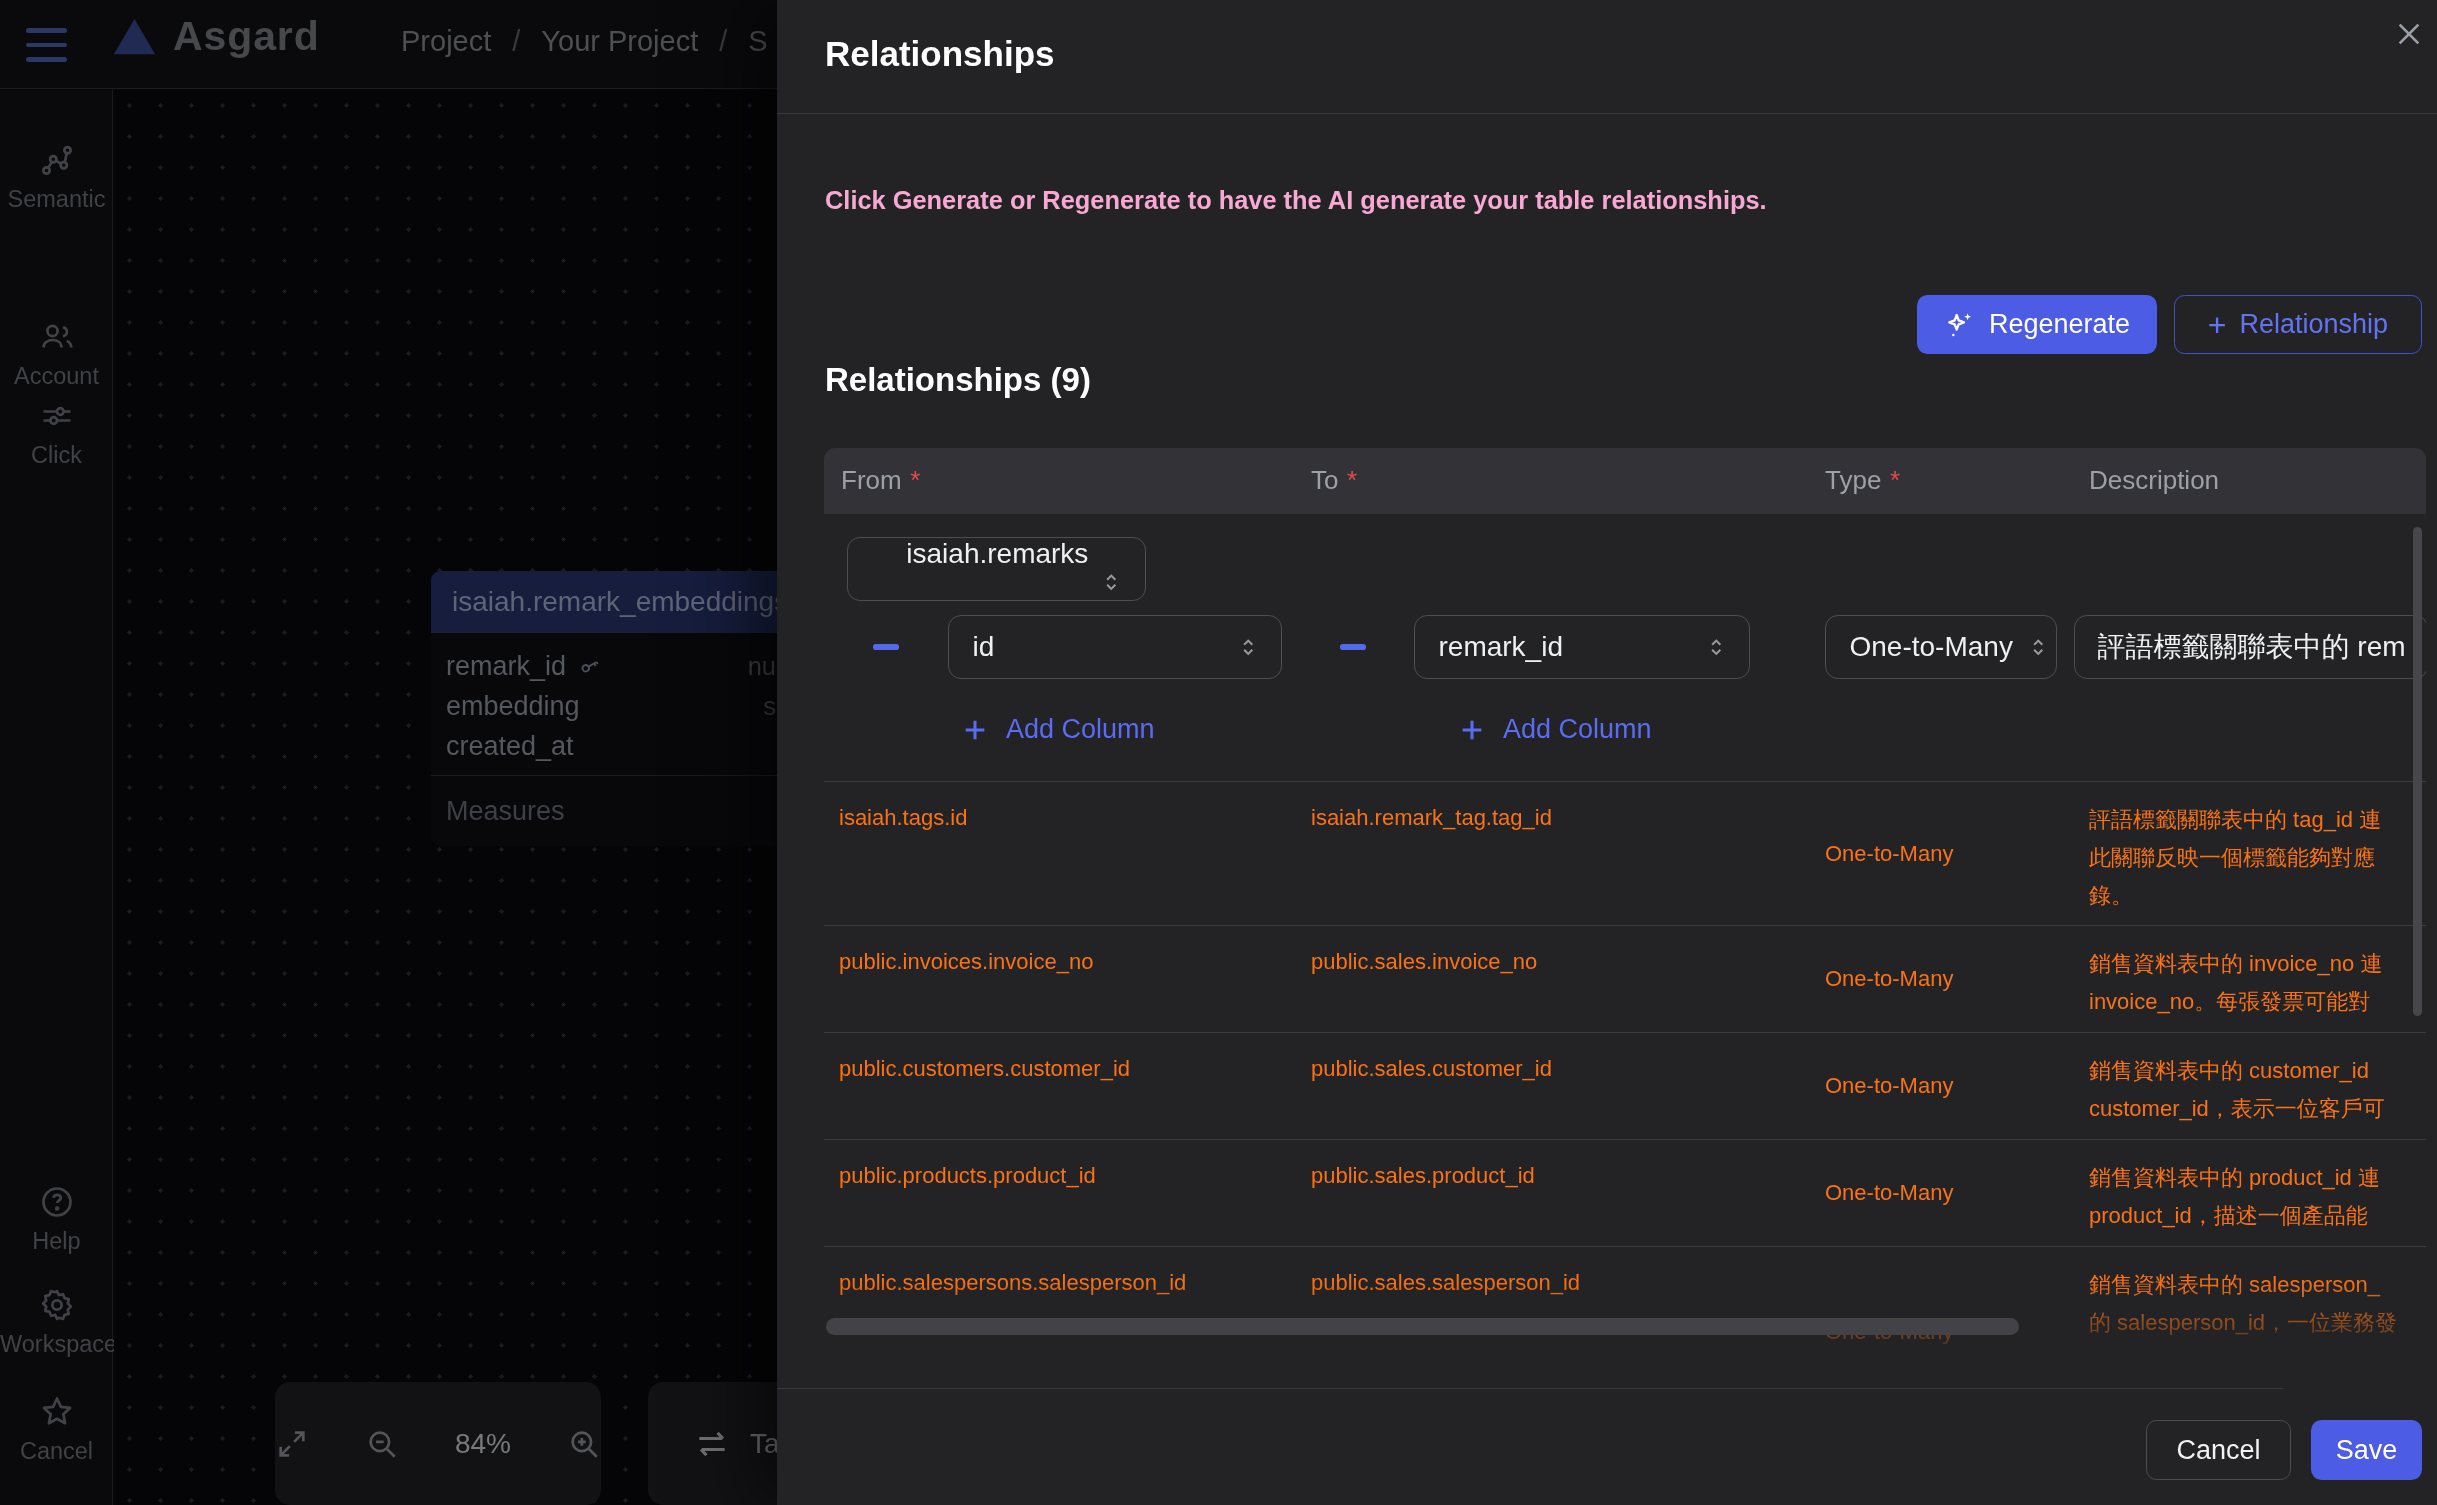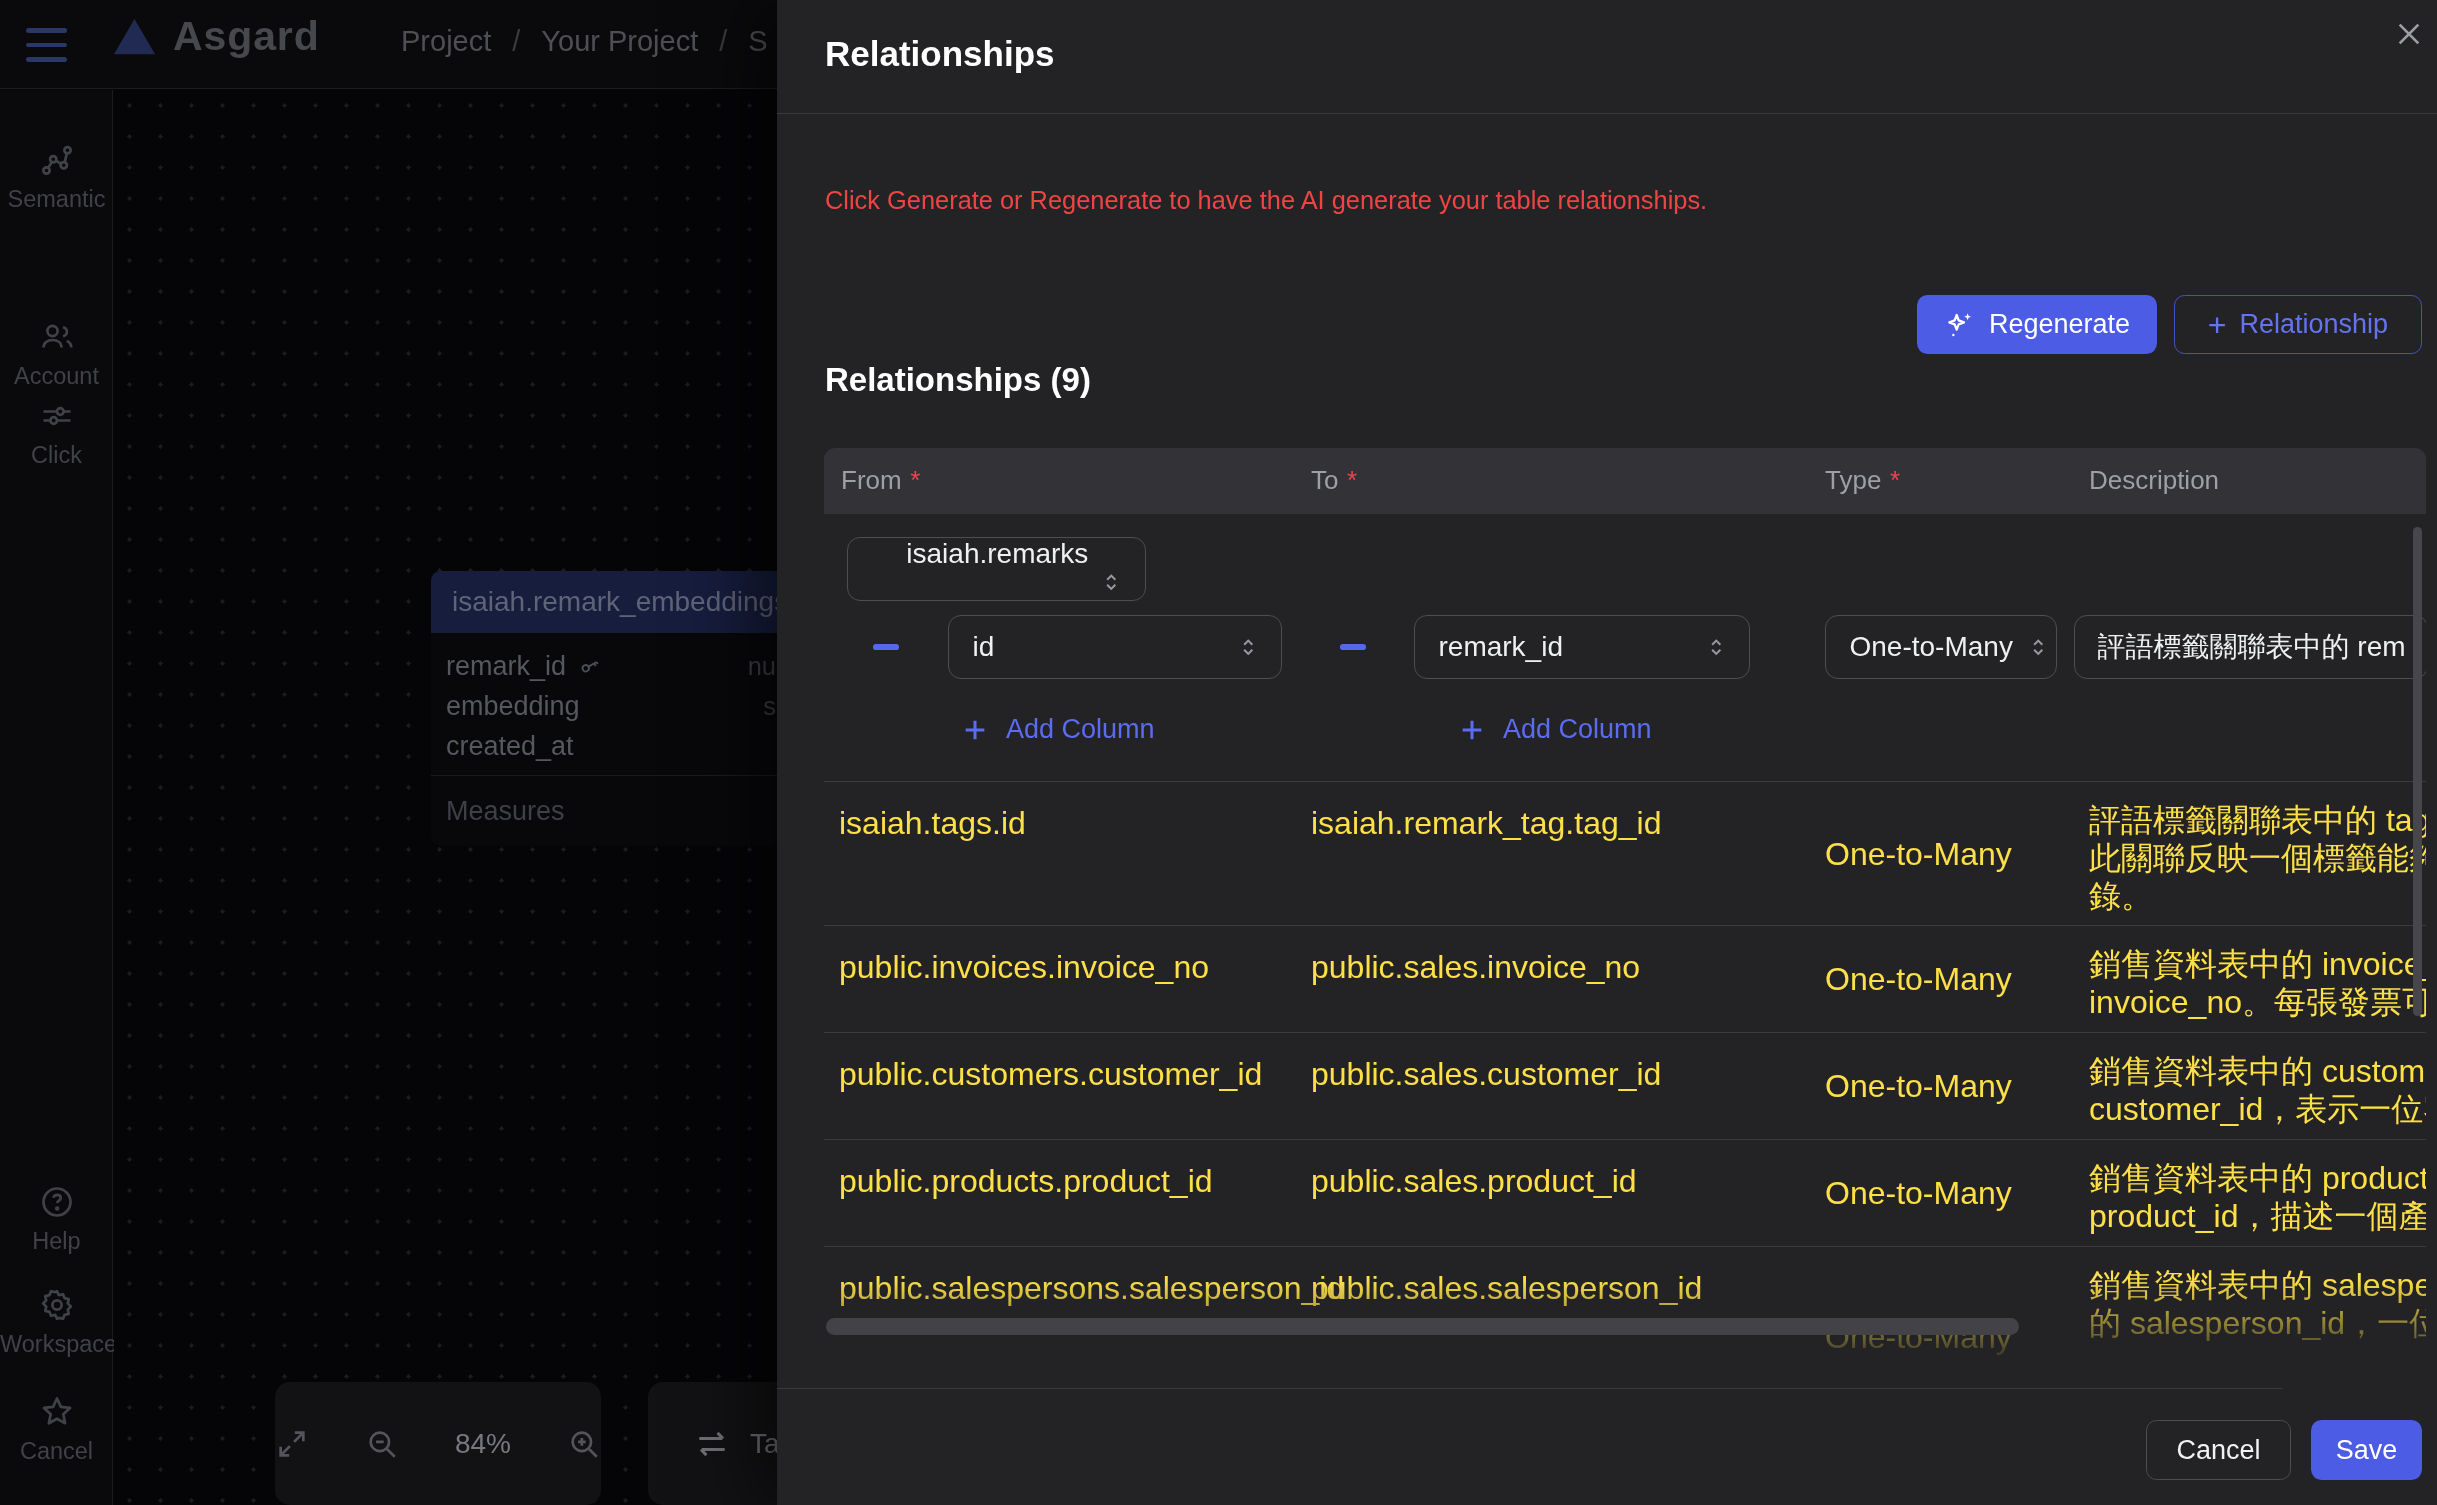--- a/index.html
+++ b/index.html
@@ -50,21 +50,21 @@
   #tables-pill svg { width:38px; height:38px; }
 
   
   #modal { position:absolute; left:777px; top:0; width:1660px; height:1506px; background:#232326;
     box-shadow:-22.6px 0 66px rgba(0,0,0,.55); }
   #modal-title { position:absolute; left:48px; top:34px; font-size:35px; font-weight:bold; color:#ffffff; }
   #modal-close { position:absolute; right:7.5px; top:13px; width:41px; height:41px; color:#9ba0a6;
     cursor:pointer; display:flex; align-items:center; justify-content:center; }
   #modal-close svg { width:32px; height:32px; }
   .hdivider { position:absolute; left:0; width:1660px; border-top:0.9px solid #39393d; }
-  #intro-text { position:absolute; left:48px; top:186px; font-size:25.4px; color:#ef4444; }
+  #intro-text { position:absolute; left:48px; top:186px; font-size:25.4px; color:#f9a8d4;font-weight:bold; }
 
   .btn { display:inline-flex; align-items:center; justify-content:center; gap:13px; border-radius:10.4px;
     font-size:27px; cursor:pointer; }
   #regen-btn { position:absolute; left:1140px; top:295px; width:240px; height:59px;
     background:#4c5ce4; color:#ffffff; }
   #regen-btn svg { width:32px; height:32px; }
   #add-rel-btn { position:absolute; left:1397px; top:295px; width:248px; height:59px;
     border:1.9px solid #4251c9; color:#6373f2; background:transparent; }
   #add-rel-btn .plus { font-size:32px; font-weight:400; line-height:0; }
 
@@ -85,21 +85,21 @@
   .select .chev { margin-left:auto; color:#98989e; flex:0 0 auto; padding-left:13px; }
   .select .chev svg { width:24.5px; height:24.5px; display:block; }
   .minus-btn { position:absolute; width:26px; height:5.6px; border-radius:2.8px; background:#5568ea; cursor:pointer; }
   #desc-input { position:absolute; left:1250px; top:101px; width:354px; height:64px;
     border:1.9px solid #4d4d52; border-radius:13px; background:transparent; color:#eef0f2;
     font-size:28px; padding:0 22.6px; font-family:inherit; }
   .add-col { position:absolute; top:712px; display:flex; align-items:center; gap:17px;
     color:#5b6cf0; font-size:27px; cursor:pointer; top:200px; }
   .add-col svg { width:28px; height:28px; }
 
-  .data-row { position:relative; border-top:0.9px solid #3c3c40; font-size:32px; color:#fde047; }
+  .data-row { position:relative; border-top:0.9px solid #3c3c40; font-size:22px; color:#f97316; }
   .data-row .cell-from, .data-row .cell-to { position:absolute; top:22.6px; white-space:nowrap; }
   .data-row .cell-type { position:absolute; top:50%; transform:translateY(-50%); white-space:nowrap; }
   .data-row .cell-desc { position:absolute; top:19px; line-height:38px; width:337px;
     white-space:nowrap; overflow:hidden; }
   .data-row .cell-desc div { white-space:nowrap; }
 
   #row-5 .cell-type { top:72px; transform:none; }
 
   #table-fade { position:absolute; left:0; bottom:0; width:1602px; height:108px;
     background:linear-gradient(to bottom, rgba(35,35,38,0), #232326 80%); pointer-events:none; z-index:3; }

